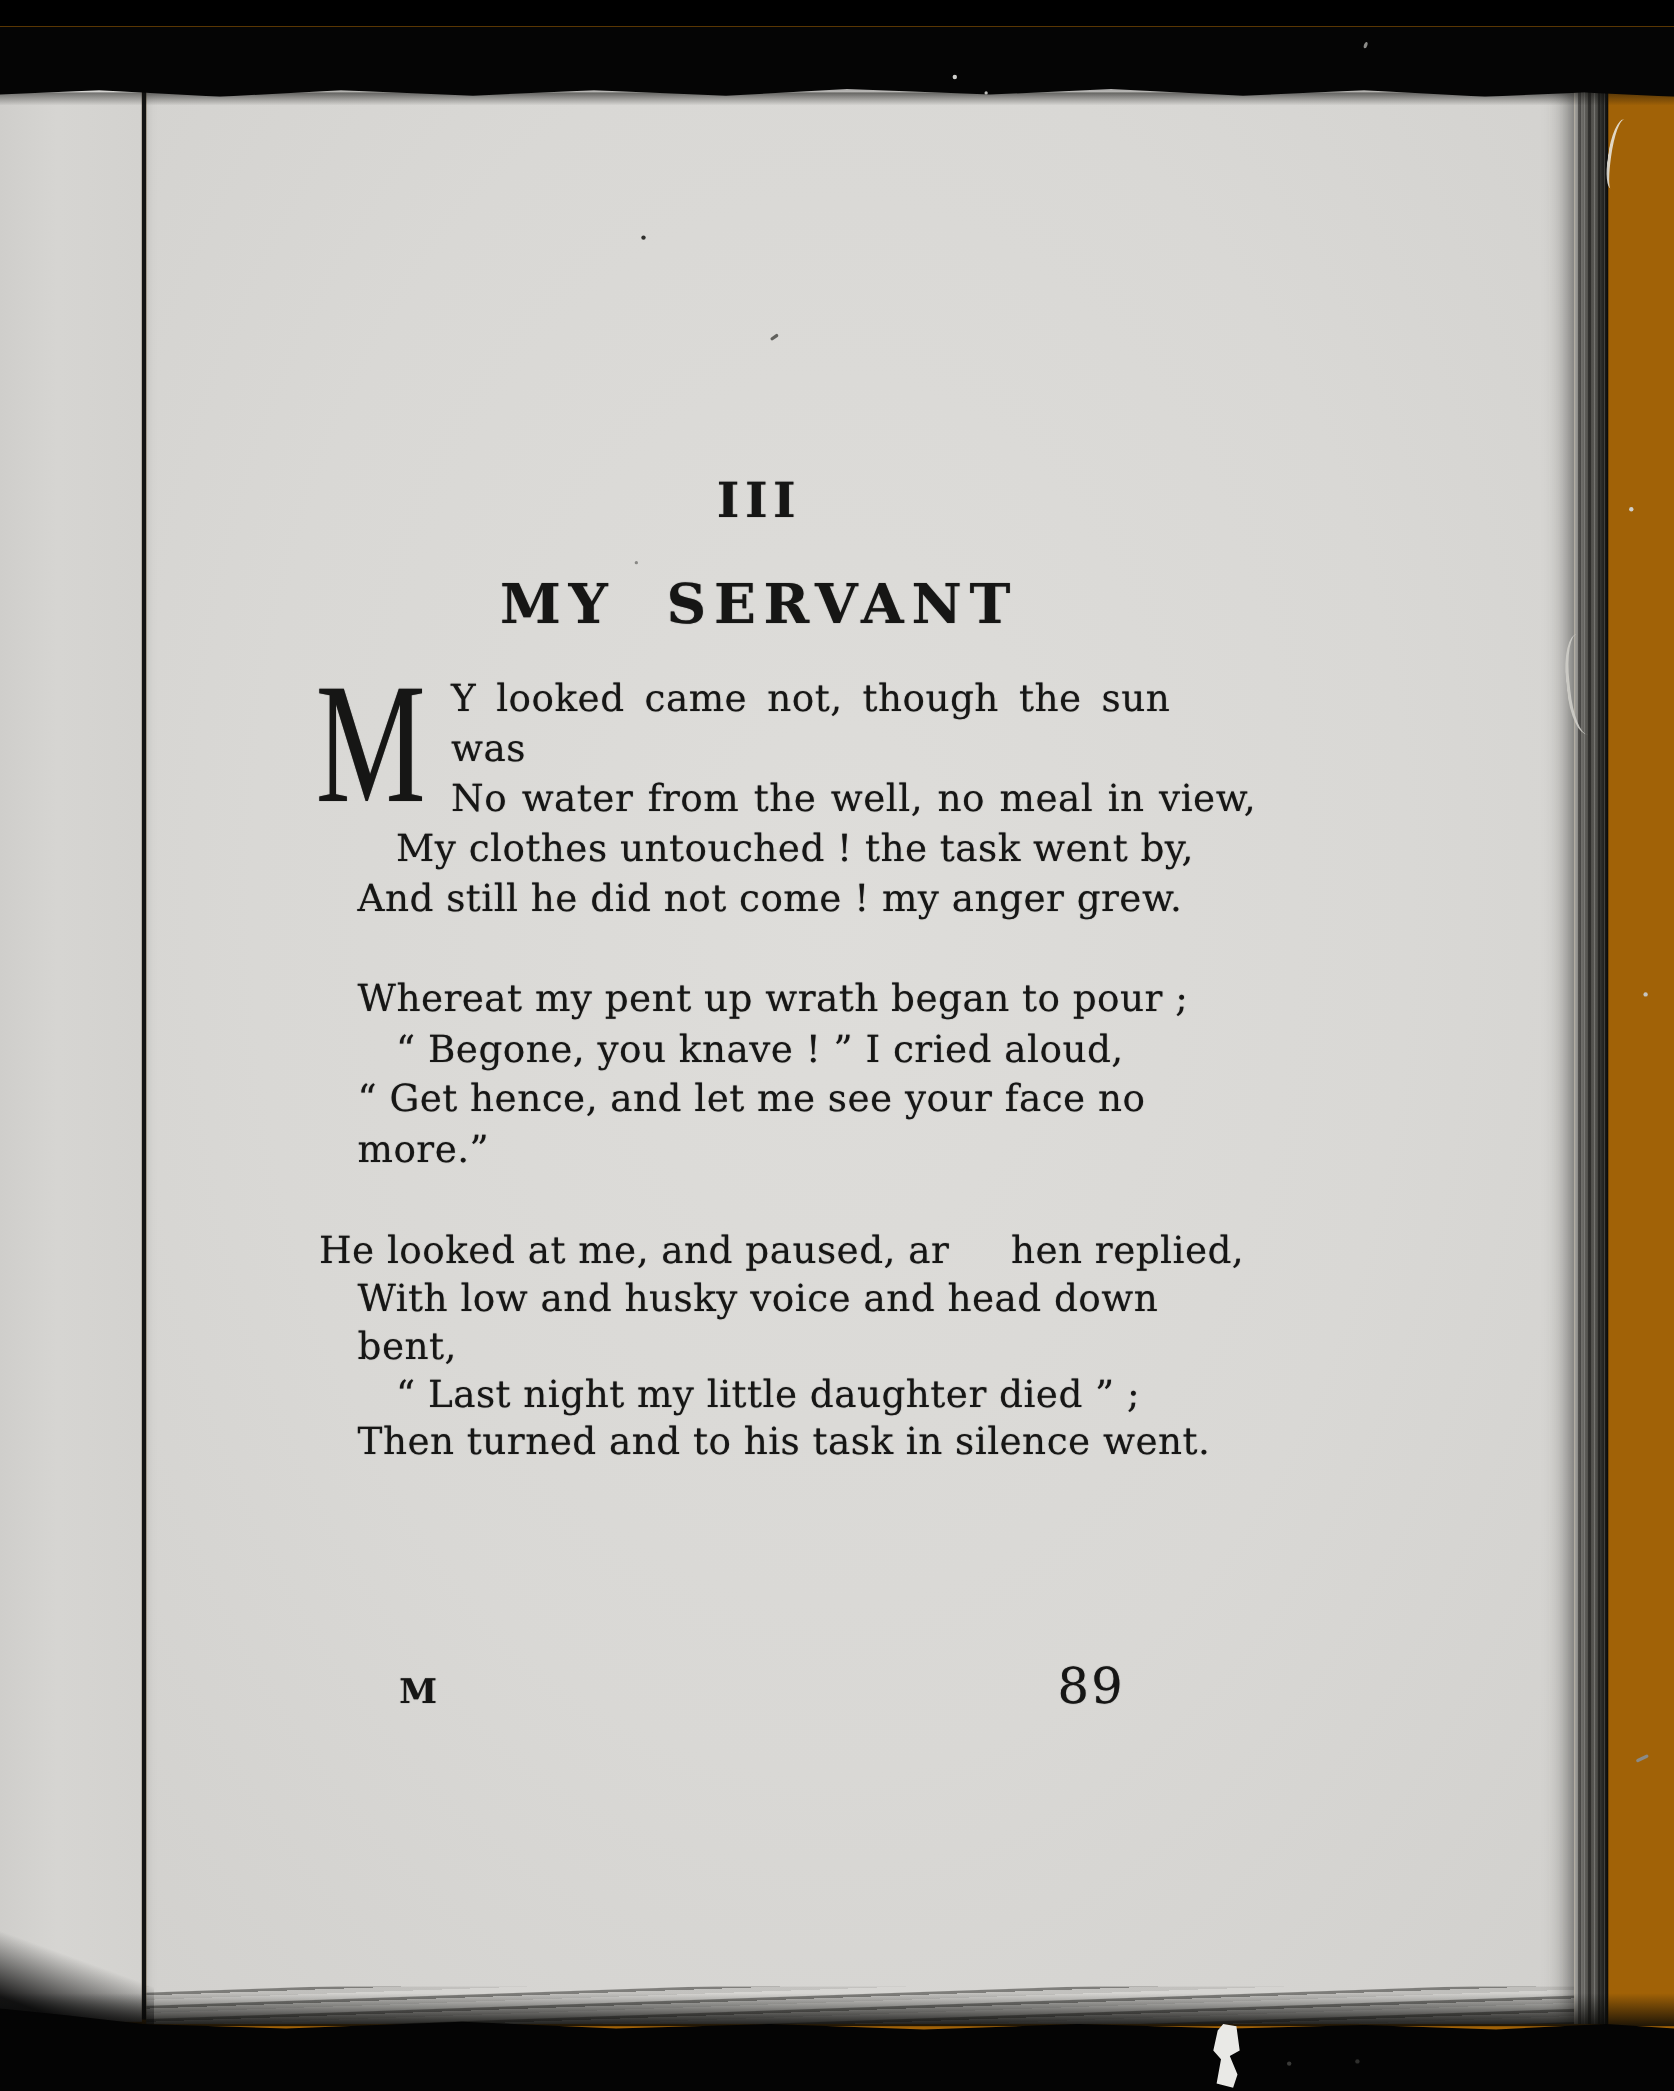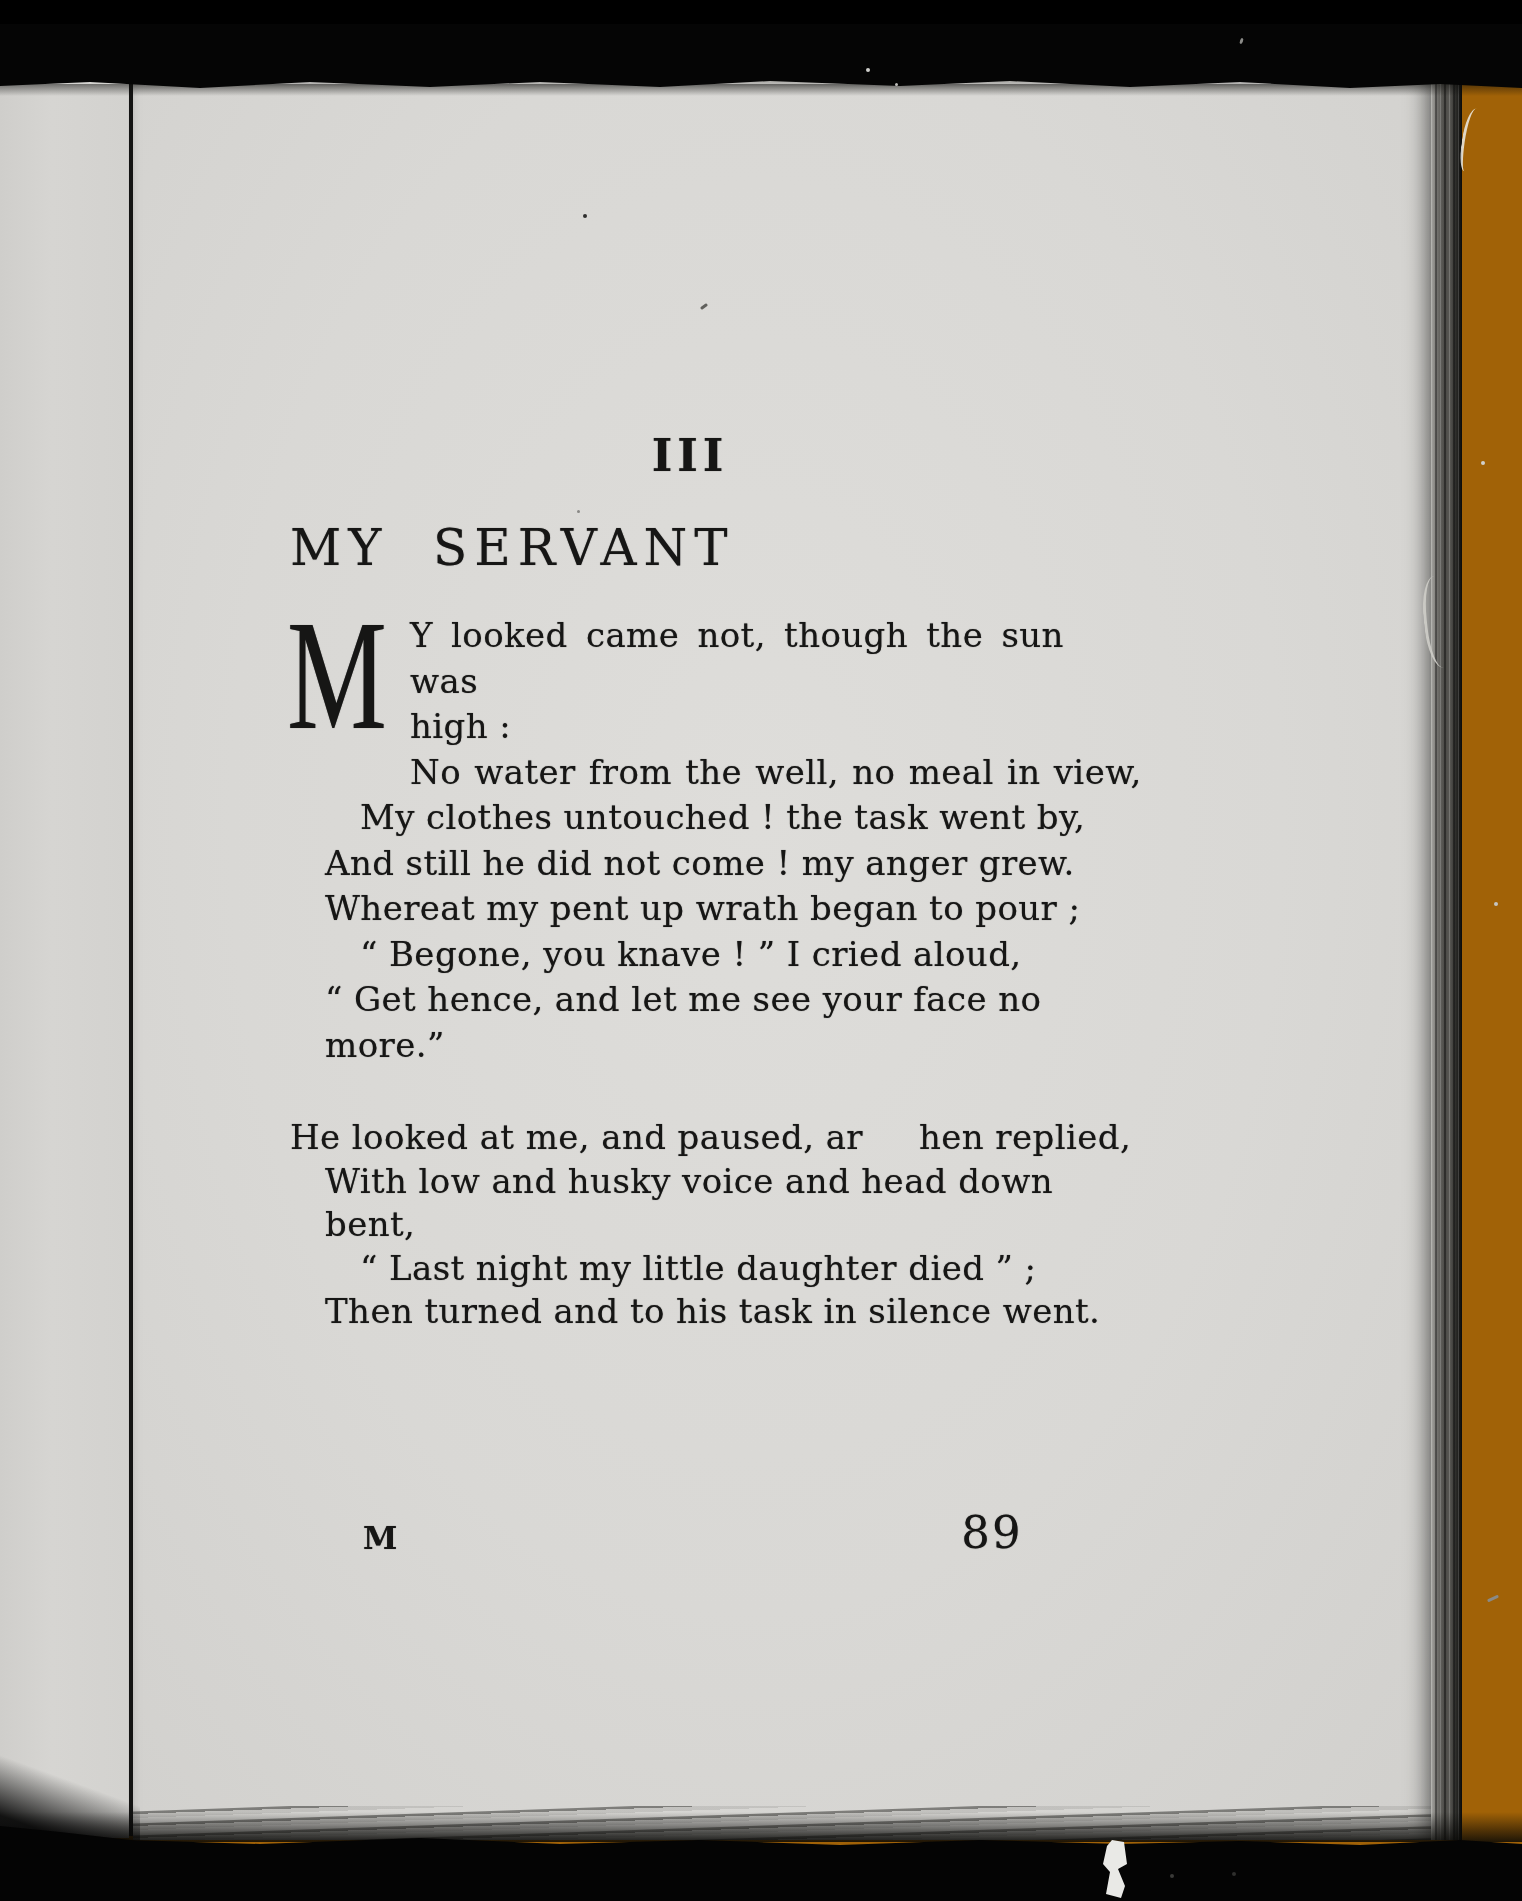--- a/index.html
+++ b/index.html
@@ -74,22 +74,22 @@
   .sliver-svg{position:absolute;left:1095px;top:1808px;z-index:7;}
   
   .speck{position:absolute;border-radius:50%;z-index:8;}
   
   .ink{color:#161615;text-shadow:0 0 1px rgba(22,22,20,.6);}
   .section-number{
     position:absolute;left:290px;top:406px;width:800px;text-align:center;
     font-size:44px;font-weight:bold;letter-spacing:5px;z-index:2;
   }
   .poem-title{
-    position:absolute;left:290px;top:495px;width:800px;text-align:left;
-    font-size:50px;font-weight:normal;letter-spacing:7px;word-spacing:22px;z-index:2;
+    position:absolute;left:290px;top:495px;width:800px;text-align:center;
+    font-size:50px;font-weight:bold;letter-spacing:7px;word-spacing:22px;z-index:2;
   }
   .drop-cap{
     position:absolute;left:287px;top:574px;font-family:"Liberation Serif",serif;
     font-size:156px;line-height:156px;transform:scaleX(.72);transform-origin:left top;
     z-index:2;
   }
   .stanza{position:absolute;left:290px;width:860px;font-size:34px;line-height:45.5px;letter-spacing:.4px;z-index:2;}
   .stanza-0{top:589px;}
   .stanza-1{top:862px;}
   .stanza-2{top:1092px;line-height:43.5px;}
@@ -118,21 +118,20 @@
   <div class="page"></div>
   <div class="edge-band"></div>
 
   <div class="section-number ink">III</div>
   <div class="poem-title ink">MY SERVANT</div>
   <div class="drop-cap ink">M</div>
 
   <div id="stanzas">
       <div class="stanza stanza-0 ink">
         <div class="line ind-d s0-l0">Y looked came not, though the sun was</div>
-        <div class="line ind-d s0-l1">high :</div>
         <div class="line ind-d s0-l2">No water from the well, no meal in view,</div>
         <div class="line ind-2 s0-l3">My clothes untouched ! the task went by,</div>
         <div class="line ind-1 s0-l4">And still he did not come ! my anger grew.</div>
       </div>
       <div class="stanza stanza-1 ink">
         <div class="line ind-1 s1-l1">Whereat my pent up wrath began to pour ;</div>
         <div class="line ind-2 s1-l2">“ Begone, you knave ! ” I cried aloud,</div>
         <div class="line ind-1 s1-l3">“ Get hence, and let me see your face no more.”</div>
       </div>
       <div class="stanza stanza-2 ink">

